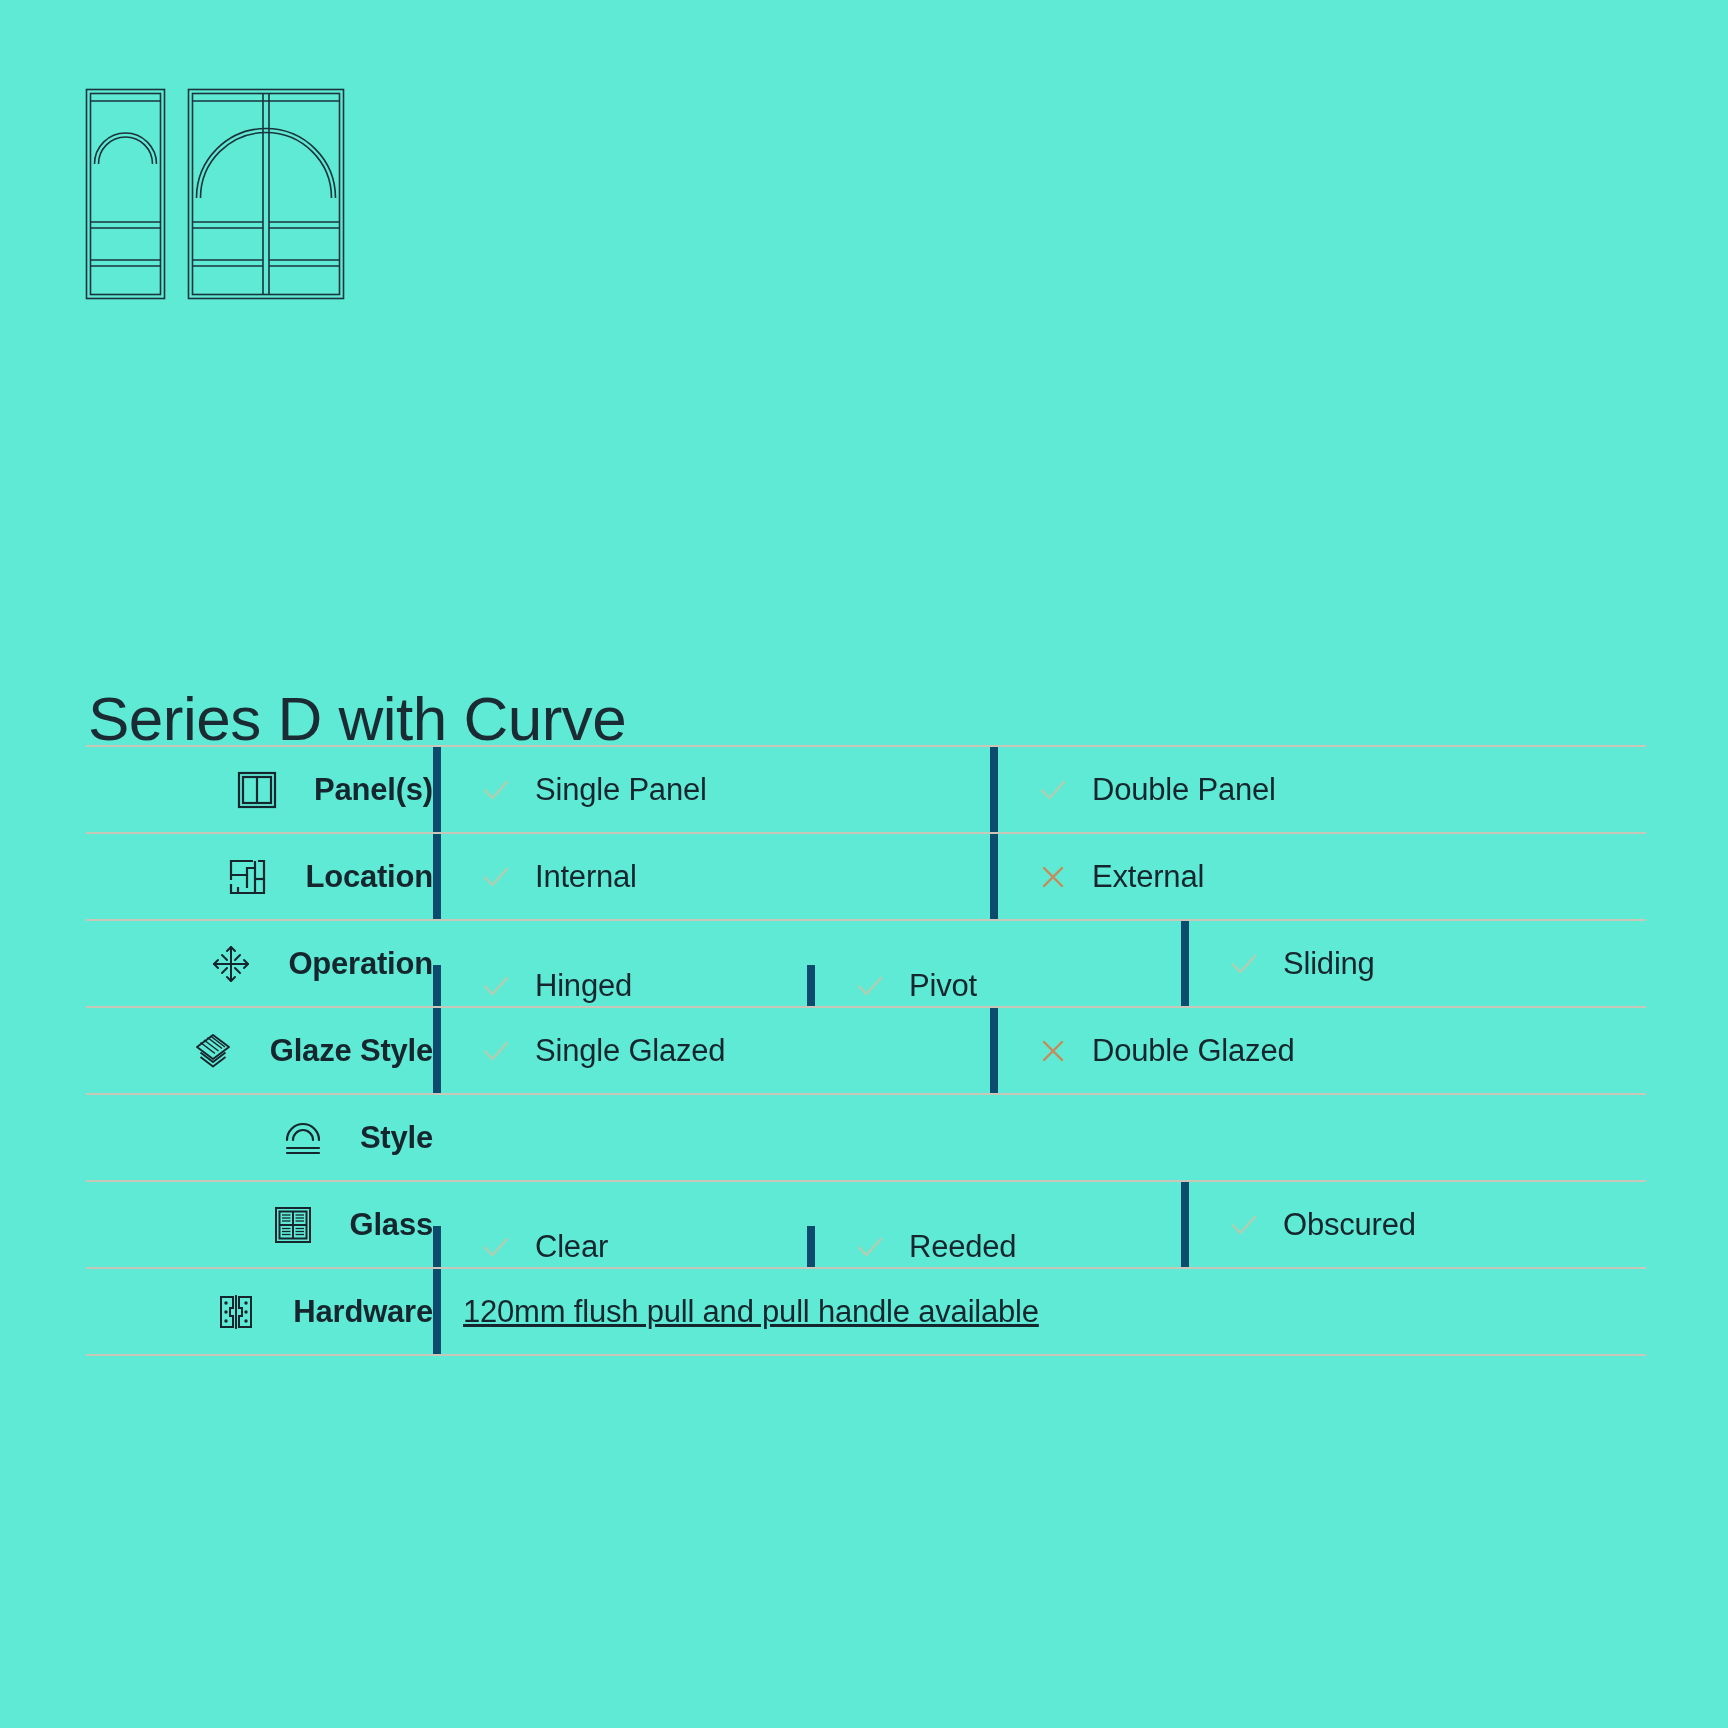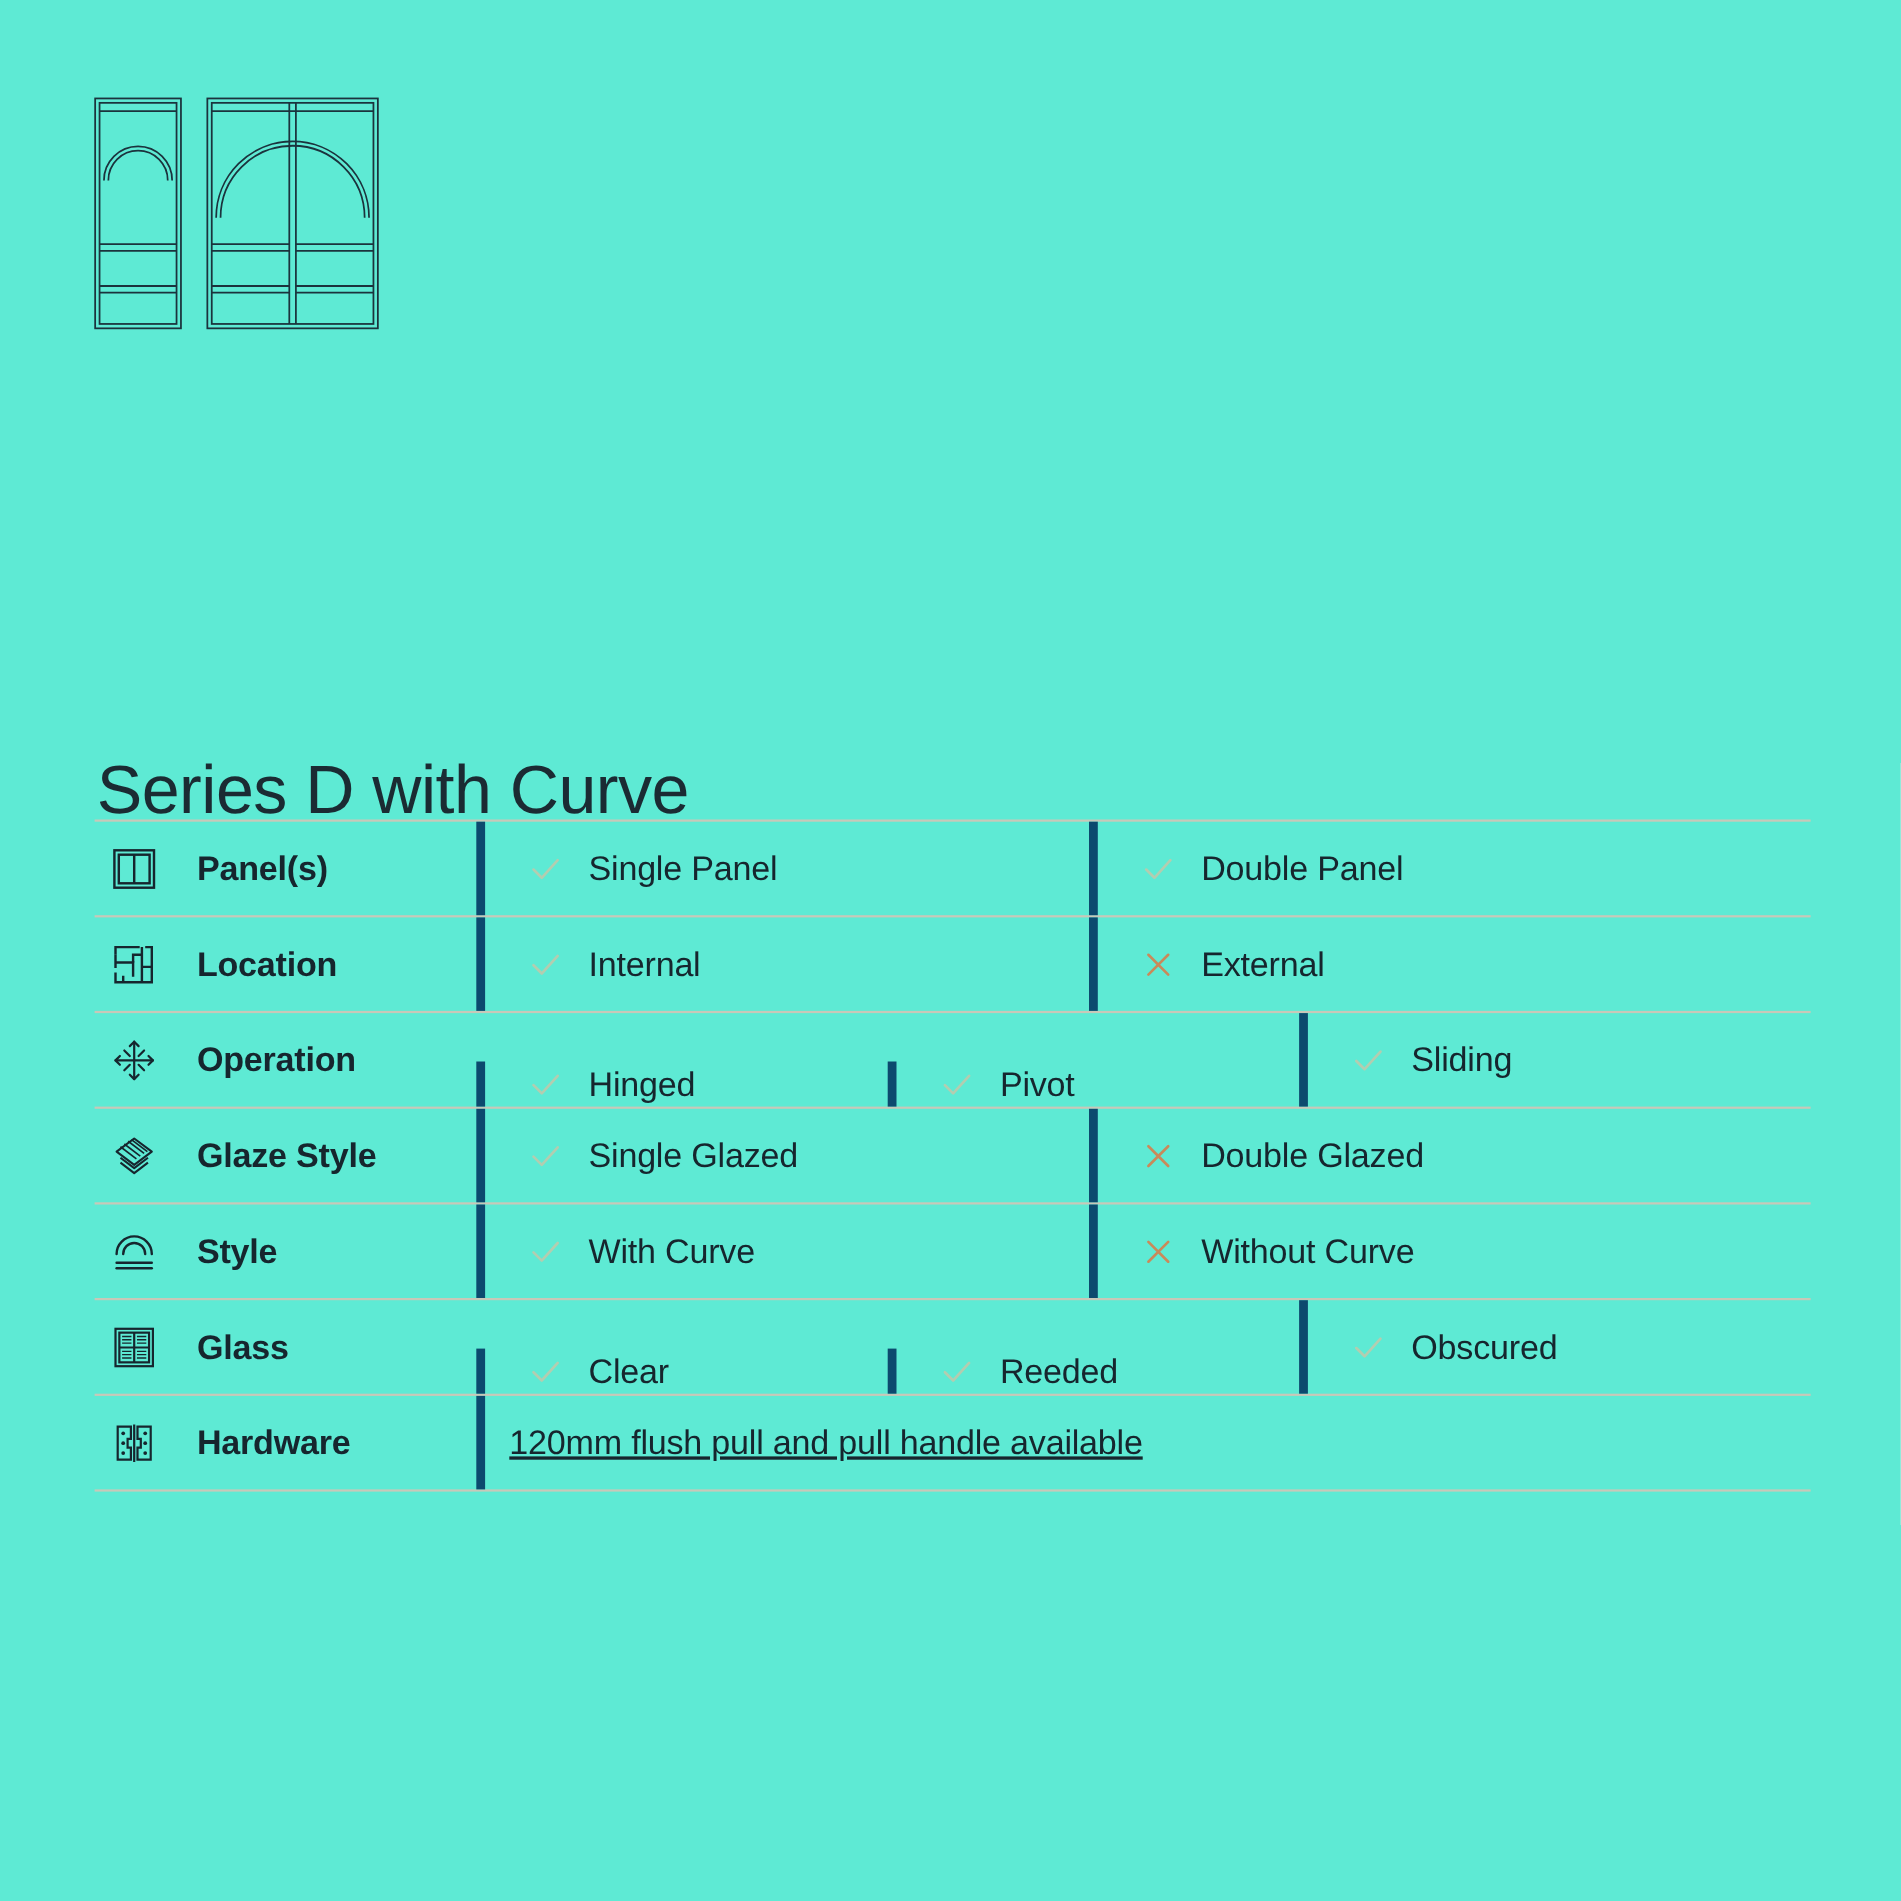--- a/index.html
+++ b/index.html
@@ -59,20 +59,21 @@
     min-height: 87px;
   }
   .spec-row:last-child { border-bottom: 2px solid #c9c8b8; }
 
   .label-cell {
     flex: 0 0 347px;
     display: flex;
     align-items: center;
     gap: 35px;
     padding-left: 14px;
+    justify-content: flex-end;
   }
 
   .row-icon {
     flex: 0 0 auto;
     width: 44px;
     height: 44px;
     display: flex;
     align-items: center;
     justify-content: center;
   }
@@ -330,38 +331,20 @@
       <div class="label-cell">
         <span class="row-icon">
           <svg width="42" height="42" viewBox="0 0 42 42" fill="none" stroke="#16262e" stroke-width="2.2" stroke-linecap="round">
             <path d="M5 23 A16 16 0 0 1 37 23"></path>
             <path d="M11 23 A10 10 0 0 1 31 23"></path>
             <line x1="5" y1="31" x2="37" y2="31"></line>
             <line x1="5" y1="36" x2="37" y2="36"></line>
           </svg>
         </span>
         <span class="label-text">Style</span>
-      </div>
-      <div class="options">
-        <div class="option-cell w2">
-          <span class="mark">
-            <svg width="32" height="32" viewBox="0 0 32 32" fill="none" stroke="#b3cdb0" stroke-width="2.4" stroke-linecap="round" stroke-linejoin="round">
-                <path d="M5 16.5 L12.5 24 L27 8"></path>
-              </svg>
-          </span>
-          <span class="option-text">With Curve</span>
-        </div>
-        <div class="option-cell full">
-          <span class="mark" style="margin-left:16px">
-            <svg width="32" height="32" viewBox="0 0 32 32" fill="none" stroke="#c98a5a" stroke-width="2.4" stroke-linecap="round">
-                <path d="M7 7 L25 25 M25 7 L7 25"></path>
-              </svg>
-          </span>
-          <span class="option-text">Without Curve</span>
-        </div>
       </div>
     </div>
 
     <div class="spec-row">
       <div class="label-cell">
         <span class="row-icon">
           <svg width="42" height="42" viewBox="0 0 42 42" fill="none" stroke="#16262e" stroke-width="2">
             <rect x="4" y="4" width="34" height="34"></rect>
             <rect x="7.5" y="7.5" width="27" height="27"></rect>
             <line x1="21" y1="7.5" x2="21" y2="34.5"></line>

